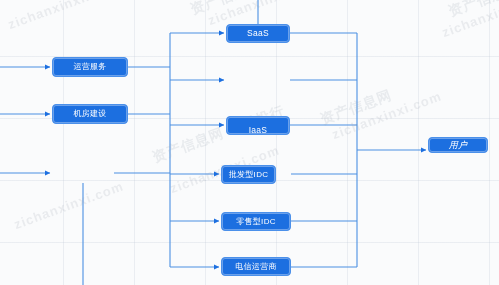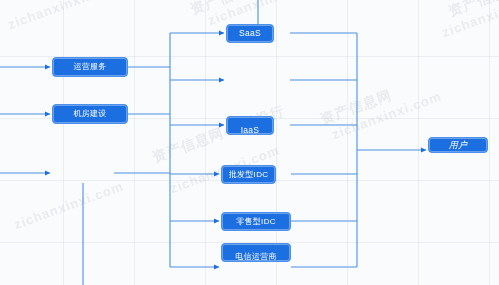--- a/index.html
+++ b/index.html
@@ -32,21 +32,21 @@
     color:#ffffff;
     display:flex;align-items:center;justify-content:center;
     letter-spacing:0.3px;
     text-align:center;
     line-height:1;
     white-space:nowrap;
     box-shadow:0 0 0 1px rgba(255,255,255,0.35) inset;
   }
   .node span{display:block;}
   .n-left{width:76px;height:20px;font-size:8px;}
-  .n-mid{width:48px;height:19px;font-size:8px;}
+  .n-mid{width:64px;height:19px;font-size:8px;}
   .n-mid.latin{font-size:8.5px;}
   .n-user{width:60px;height:16px;font-size:9px;font-style:italic;}
   .wm{
     position:absolute;
     color:rgba(150,158,170,0.16);
     font-size:13px;
     font-weight:bold;
     letter-spacing:1px;
     transform:rotate(-20deg);
     transform-origin:left top;
@@ -129,21 +129,21 @@
   </div>
   <div class="node n-mid latin" style="left:226px;top:116px;align-items:flex-end;">
     <span>IaaS</span>
   </div>
   <div class="node n-mid" style="left:221px;top:165px;width:55px;">
     <span>批发型IDC</span>
   </div>
   <div class="node n-mid" style="left:221px;top:212px;width:70px;text-align:center;">
     <span>零售型IDC</span>
   </div>
-  <div class="node n-mid" style="left:221px;top:243px;width:70px;align-items:flex-end;">
+  <div class="node n-mid" style="left:221px;top:257px;width:70px;">
     <span>电信运营商</span>
   </div>
 
   <div class="node n-user" style="left:428px;top:137px;">
     <span>用户</span>
   </div>
 
 </div>
 
 </body></html>

